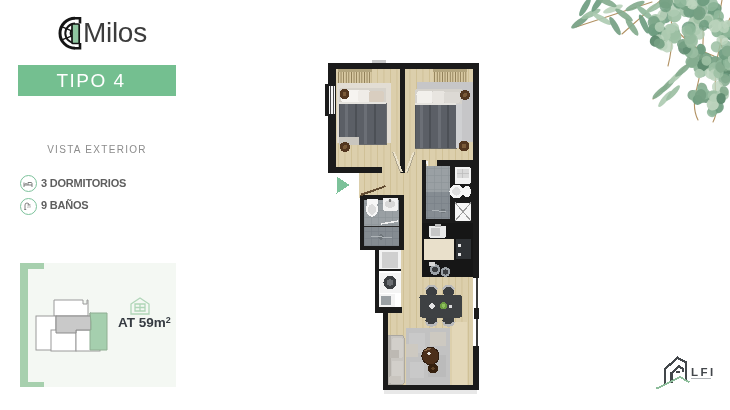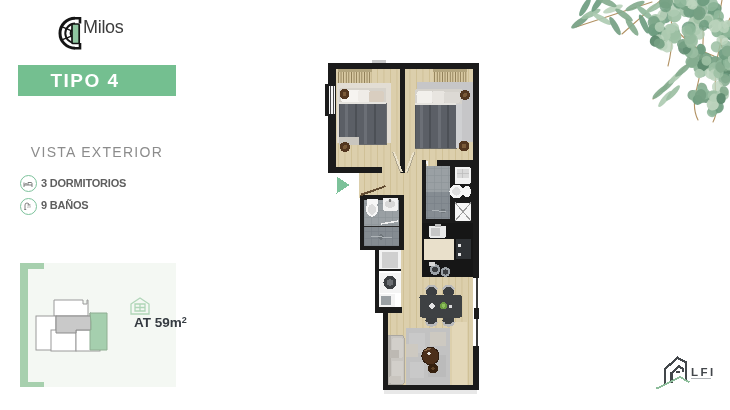--- a/index.html
+++ b/index.html
@@ -470,28 +470,28 @@
  <path d="M20,2.2 L25,2.2 L25,7.5" stroke-width="2.6"></path>
  <path d="M20,32.2 L25,32.2 L25,27" stroke-width="2.6"></path>
  <path d="M20,7.6 A9.6,9.6 0 0 0 20,27" stroke-width="2"></path>
  <path d="M20,12.8 A4.4,4.4 0 0 0 20,21.8" stroke-width="1.8"></path>
  <path d="M6.6,10.6 L19,15.8" stroke-width="1.4"></path>
  <path d="M6.2,24.2 L19,19.2" stroke-width="1.4"></path>
 </g>
 <rect x="17" y="8" width="7.2" height="19.5" rx="1" fill="#8fc6a0" stroke="#151515" stroke-width="1.7"></rect>
 </svg>
 
-<div class="abs" style="left:83px;top:17px;font-size:18px;color:#3c3c3c;letter-spacing:-0.3px;">Milos</div>
+<div class="abs" style="left:83px;top:17px;font-size:28px;color:#3c3c3c;letter-spacing:-0.3px;">Milos</div>
 
 <div class="abs" style="left:18px;top:65px;width:158px;height:31px;background:#74bf90;"></div>
 
-<div class="abs" style="left:6px;top:65px;width:158px;height:31px;line-height:32.5px;text-align:center;
- color:#ffffff;font-weight:bold;font-size:19px;letter-spacing:1.5px;">TIPO 4</div>
-
-<div class="abs" style="left:18px;top:144px;width:158px;text-align:center;font-size:14px;
+<div class="abs" style="left:12px;top:65px;width:158px;height:31px;line-height:32.5px;text-align:center;
+ color:#ffffff;font-weight:normal;font-size:19px;letter-spacing:1.5px;">TIPO 4</div>
+
+<div class="abs" style="left:18px;top:144px;width:158px;text-align:center;font-size:10px;
  color:#8c8c8c;letter-spacing:1.3px;">VISTA EXTERIOR</div>
 
 <div class="abs" style="left:19.5px;top:175px;width:15px;height:15px;border:1.4px solid #7cc29b;border-radius:50%;">
       <svg width="10" height="10" viewBox="0 0 20 20" style="position:absolute;left:2.5px;top:2.5px">
 <g fill="none" stroke="#6d6d6d" stroke-width="1.8">
 <path d="M2,16 V7 M2,12 H18 M18,16 V12 M18,12 V9 a2,2 0 0 0 -2,-2 H10 V12"></path>
 <circle cx="6" cy="9.5" r="1.6" fill="#6d6d6d" stroke="none"></circle>
 </g>
       </svg>
     </div>
@@ -536,15 +536,15 @@
 <path d="M62,21 H79 V58 H62 V38 H63 V30 Z" fill="#a5cfae" stroke="#8fae92" stroke-width="1"></path>
 </svg>
 
 <svg xmlns="http://www.w3.org/2000/svg" width="24" height="20" viewBox="0 0 24 20" style="position:absolute;left:128px;top:296px">
 <g fill="none" stroke="#b0d6b8" stroke-width="1.3">
  <path d="M3,8 L12,2 L21,8 V18 H3 Z"></path>
  <path d="M7,8 h10 v7 h-10 z M12,8 v7 M7,11.5 h10"></path>
 </g>
     </svg>
 
-<div class="abs" style="left:134px;top:315px;font-size:13.5px;font-weight:bold;color:#353b41;">AT 59m<span style="font-size:9px;vertical-align:4px;">2</span></div>
+<div class="abs" style="left:118px;top:315px;font-size:13.5px;font-weight:bold;color:#353b41;">AT 59m<span style="font-size:9px;vertical-align:4px;">2</span></div>
 
 </div>
 
 </body></html>

